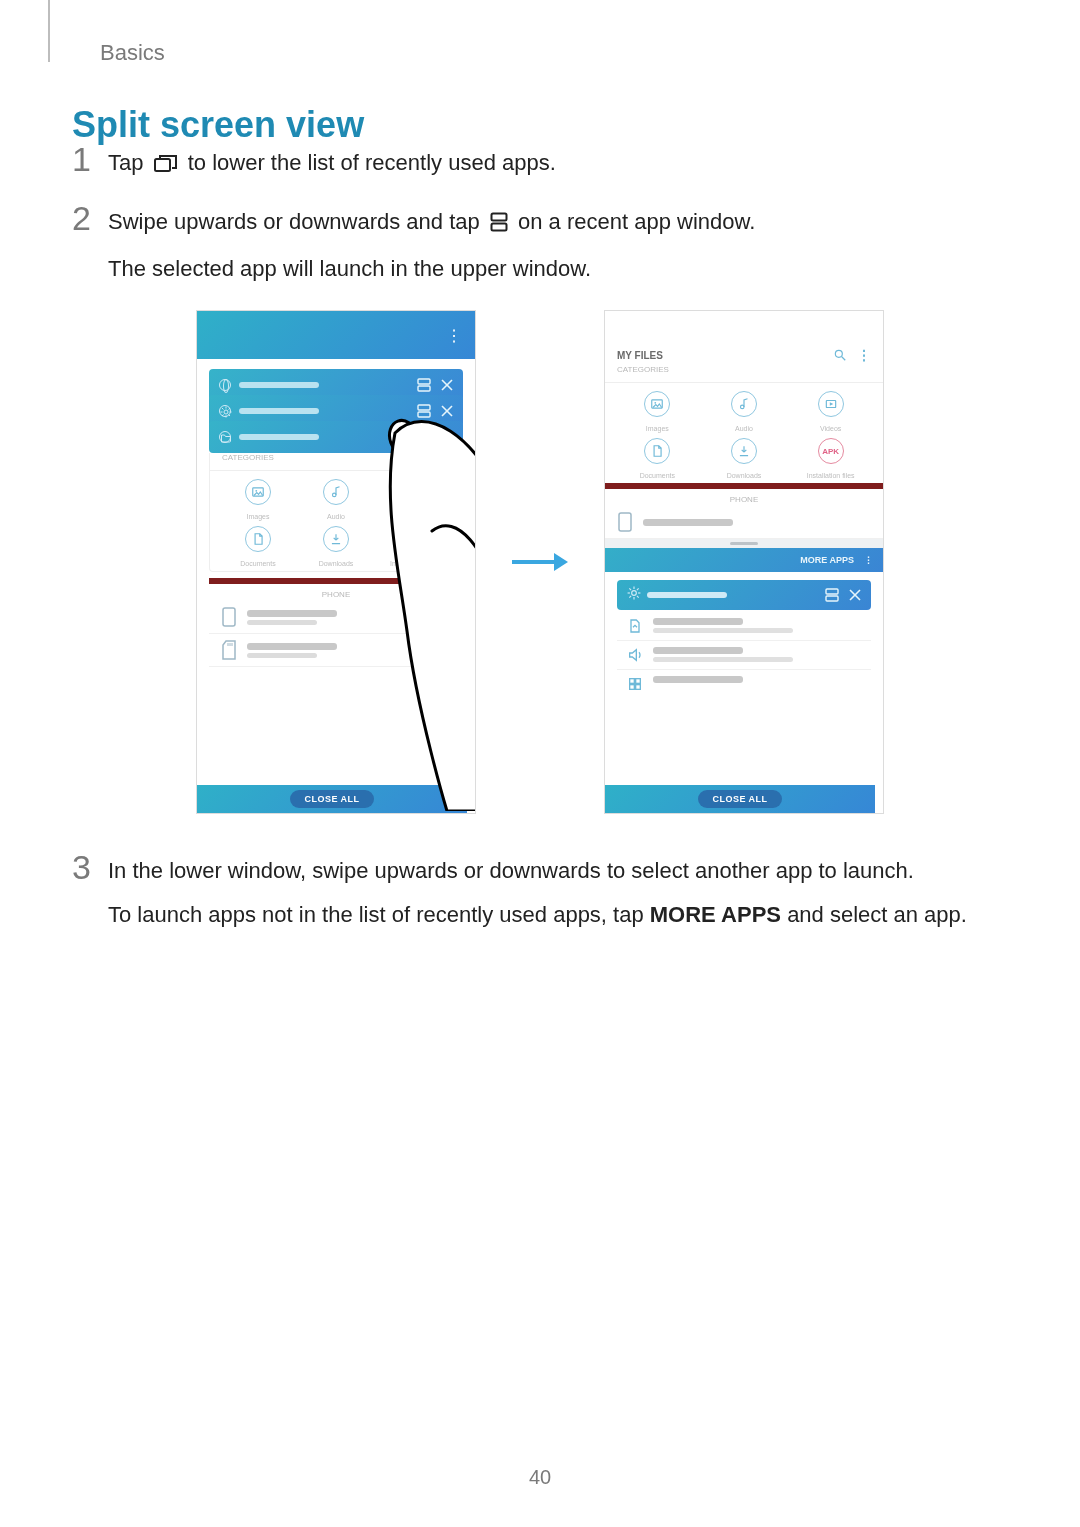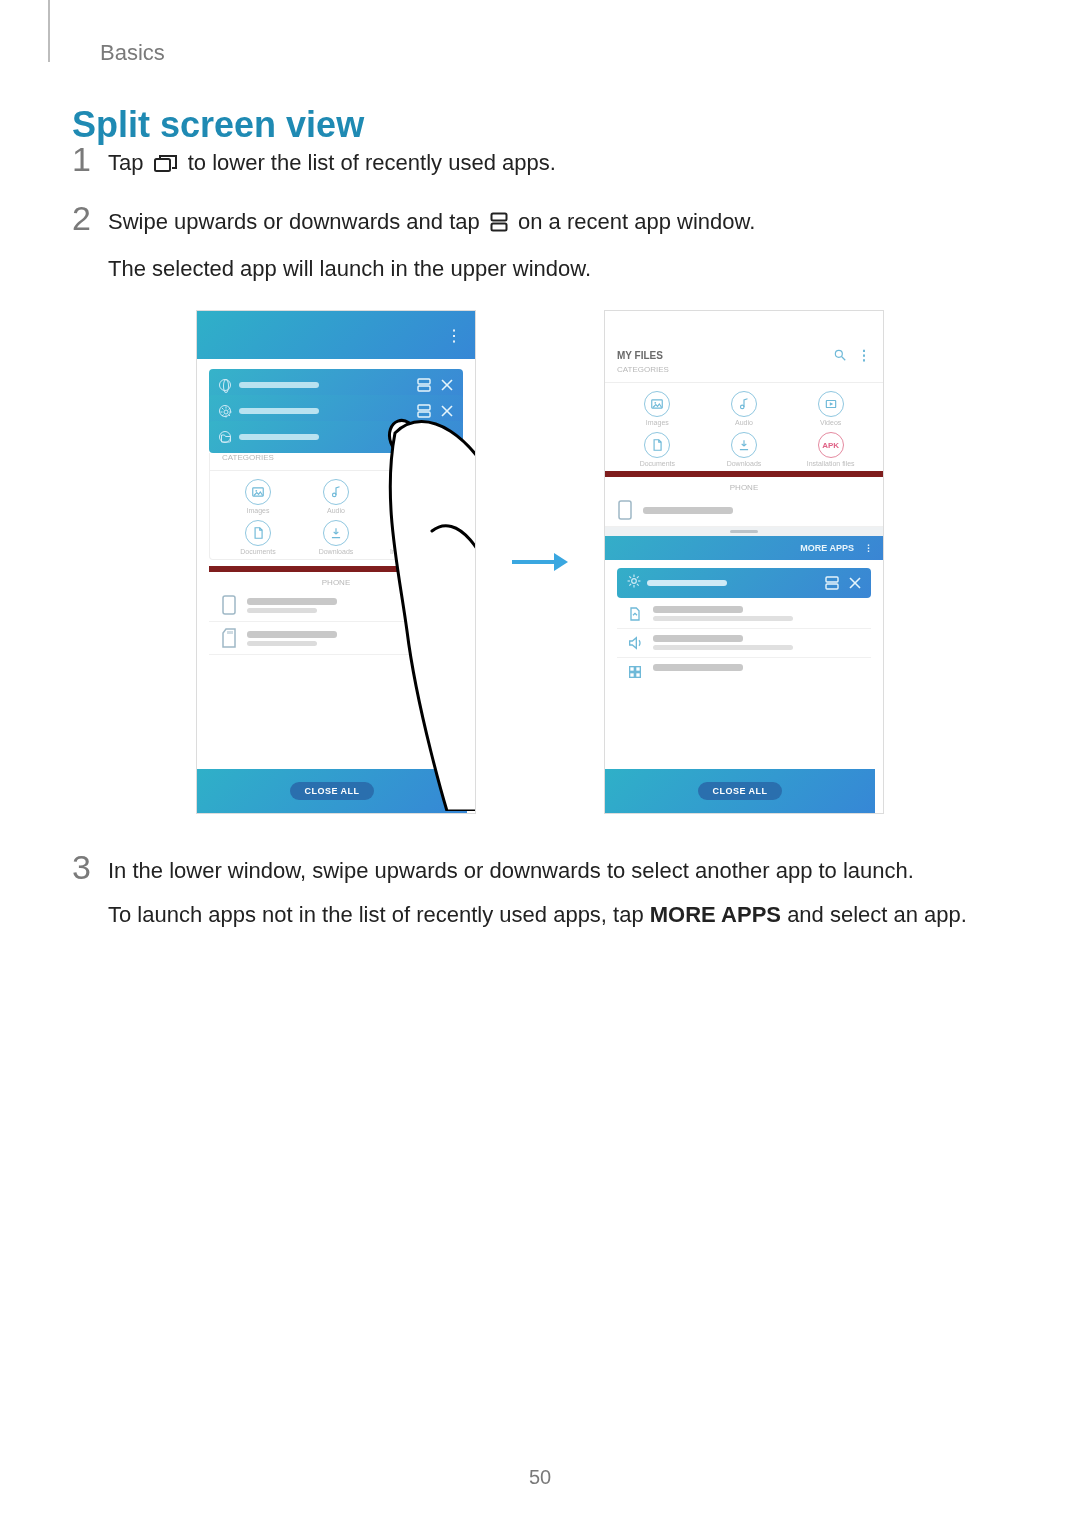--- a/index.html
+++ b/index.html
@@ -27,32 +27,32 @@
   .card-icons { position:absolute; right:10px; top:50%; transform:translateY(-50%); display:flex; gap:10px; align-items:center; }
   .sv-icon { width:14px; height:14px; }
   .sv-icon rect { fill:none; stroke:#e6f5fb; stroke-width:1.4; }
   .x-icon { width:12px; height:12px; }
   .x-icon line { stroke:#e6f5fb; stroke-width:1.6; }
   .files-panel { background:#fff; }
   .files-title { font-size:10px; font-weight:700; color:#6a6a6a; padding:8px 12px 2px 12px; display:flex; justify-content:space-between; align-items:center;}
   .files-search { display:flex; gap:10px; align-items:center; }
   .files-cat-label { color:#b8b8b8; font-size:8px; padding:0 12px 8px 12px; border-bottom:1px solid #eee; }
   .cat-grid { display:grid; grid-template-columns: repeat(3,1fr); gap:6px 6px; padding:8px 12px 4px 12px; }
-  .cat-item { display:flex; flex-direction:column; align-items:center; gap:2px; }
+  .cat-item { display:flex; flex-direction:column; align-items:center; gap:8px; }
   .cat-circle { width:26px; height:26px; border:1.5px solid #8fc7e0; border-radius:50%; display:flex; align-items:center; justify-content:center; }
   .cat-circle.apk { border-color:#e58aa0; }
   .cat-circle svg { width:14px; height:14px; }
   .cat-label { font-size:7px; color:#bdbdbd; filter: blur(0.4px); }
   .apk-text { font-size:8px; font-weight:700; color:#e06387; }
   .sec-label { padding: 6px 12px 2px 12px; font-size:8px; color:#b8b8b8; border-top:6px solid #7f1d1d;text-align:center; }
   .storage-row { display:flex; align-items:center; gap:10px; padding:6px 12px; border-bottom:1px solid #f0f0f0; }
   .sd-svg { width:16px; height:20px; }
   .storage-text .t1 { width:90px; height:7px; background:#c8c8c8; border-radius:3px; filter:blur(0.5px); }
   .storage-text .t2 { width:70px; height:5px; background:#dcdcdc; border-radius:3px; margin-top:3px; filter:blur(0.5px);}
-  .close-all-bar { position:absolute; bottom:0; left:0; right:8px; background: linear-gradient(135deg,#2fb0c8,#3687d6); height:44px; display:flex; align-items:center; justify-content:center; }
+  .close-all-bar { position:absolute; bottom:0; left:0; right:8px; background: linear-gradient(135deg,#2fb0c8,#3687d6); height:28px; display:flex; align-items:center; justify-content:center; }
   .pill { background:#2a6fae; color:#fff; font-size:9px; font-weight:700; padding:4px 14px; border-radius:12px; letter-spacing:0.5px; }
   .hand-svg { position:absolute; left:190px; top:100px; width:250px; height:400px; pointer-events:none; }
   .phone2-top { background:#fff;margin-top:28px; }
   .phone2-divider-handle { height:9px; background:#eef1f3; display:flex; align-items:center; justify-content:center; }
   .phone2-divider-handle .h { width:28px; height:3px; background:#bcc3c8; border-radius:2px; }
   .more-apps-bar { height:24px; background: linear-gradient(135deg,#34aec8,#3a85d4); display:flex; align-items:center; justify-content:flex-end; padding:0 10px; gap:10px; color:#e8f5fb; font-size:9px; font-weight:700; }
   .settings-card { margin: 8px 12px 0 12px; border-radius:4px; background: linear-gradient(135deg,#34aec8,#3a85d4); height:30px; position:relative; }
   .settings-card .gear-dot { position:absolute; left:10px; top:50%; transform:translateY(-50%); }
   .settings-body { background:#fff; margin:0 12px; border-radius:0 0 4px 4px; padding: 2px 0 0 0; }
   .set-row { display:flex; gap:10px; align-items:flex-start; padding:6px 10px; border-bottom:1px solid #f0f0f0; }
@@ -433,14 +433,14 @@
       <div class="step-num">3</div>
       <div class="step-body">
         <p>In the lower window, swipe upwards or downwards to select another app to launch.</p>
         <p>
           <span>To launch apps not in the list of recently used apps, tap </span><span class="bold">MORE APPS</span><span> and select an app.</span>
         </p>
       </div>
     </div>
   </div>
 
-  <div class="page-num">50</div>
+  <div class="page-num">40</div>
 </div>
 
 </body></html>

